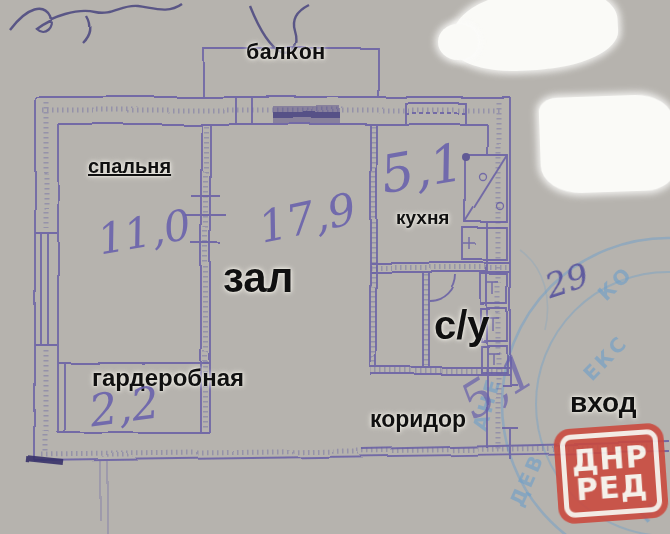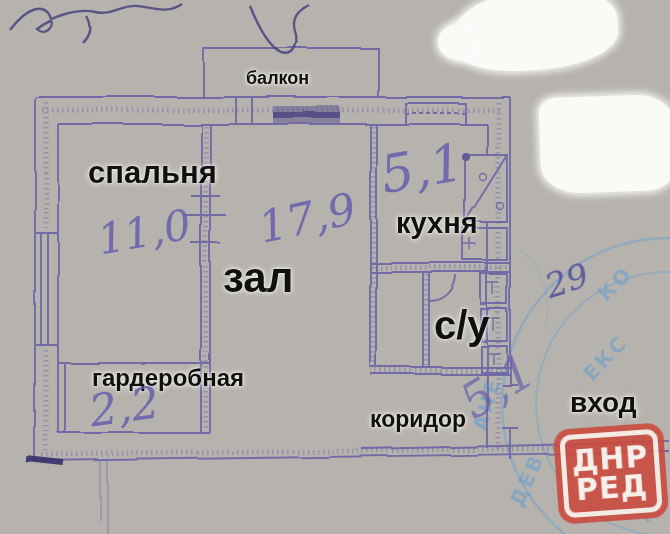--- a/index.html
+++ b/index.html
@@ -8,24 +8,24 @@
     background:
       radial-gradient(120% 90% at 45% 60%, rgba(255,255,255,.18) 0%, rgba(0,0,0,0) 60%),
       linear-gradient(90deg, rgba(90,88,84,.28) 0, rgba(0,0,0,0) 34px),
       linear-gradient(270deg, rgba(120,118,112,.18) 0, rgba(0,0,0,0) 60px),
       linear-gradient(180deg,#b4b1ac 0%,#bcb9b3 11%,#d6d3c8 17%,#e7e4d6 24%,#edead d 55%,#ebe7d9 78%,#ddd9cc 94%,#cfccc0 100%);
     font-family:"Liberation Sans",sans-serif;
   }
   svg{position:absolute;left:0;top:0;}
   .lbl{position:absolute;font-weight:600;color:#101010;white-space:nowrap;
        text-shadow:0 0 4px rgba(243,241,233,.95),0 0 2px rgba(243,241,233,.85),0 0 7px rgba(243,241,233,.6);}
-  .l-balcony{left:246px;top:68px;font-size:18px;}
-  .l-bedroom{left:88px;top:155px;font-size:31px;}
+  .l-balcony{left:246px;top:41px;font-size:22px;font-family:Liberation Mono, monospace;}
+  .l-bedroom{left:88px;top:155px;font-size:20px;text-decoration:underline;}
   .l-hall{left:223px;top:254px;font-size:42px;}
-  .l-kitchen{left:396px;top:207px;font-size:29px;text-align:right;}
+  .l-kitchen{left:396px;top:207px;font-size:19px;text-align:right;}
   .l-wardrobe{left:72px;top:364px;font-size:24px;padding-left:20px;}
   .l-bath{left:434px;top:303px;font-size:40px;}
   .l-corridor{left:370px;top:406px;font-size:23px;}
   .l-entry{left:570px;top:387px;font-size:28px;}
   .hw{position:absolute;font-family:"DejaVu Serif",serif;font-style:italic;
       color:rgba(104,96,172,.88);white-space:nowrap;transform-origin:left top;}
   .n-bedroom{left:94px;top:216px;font-size:42px;transform:rotate(-10deg);}
   .n-hall{left:254px;top:203px;font-size:44px;transform:rotate(-12deg);}
   .n-kitchen{left:376px;top:146px;font-size:52px;transform:rotate(-10deg);}
   .n-wardrobe{left:86px;top:386px;font-size:44px;transform:rotate(-8deg);}

